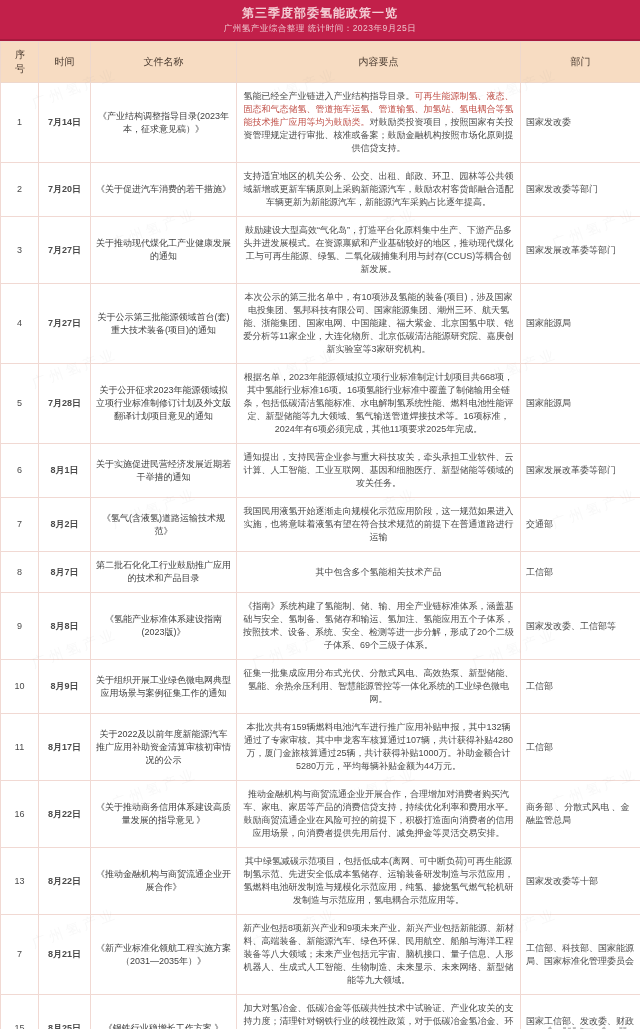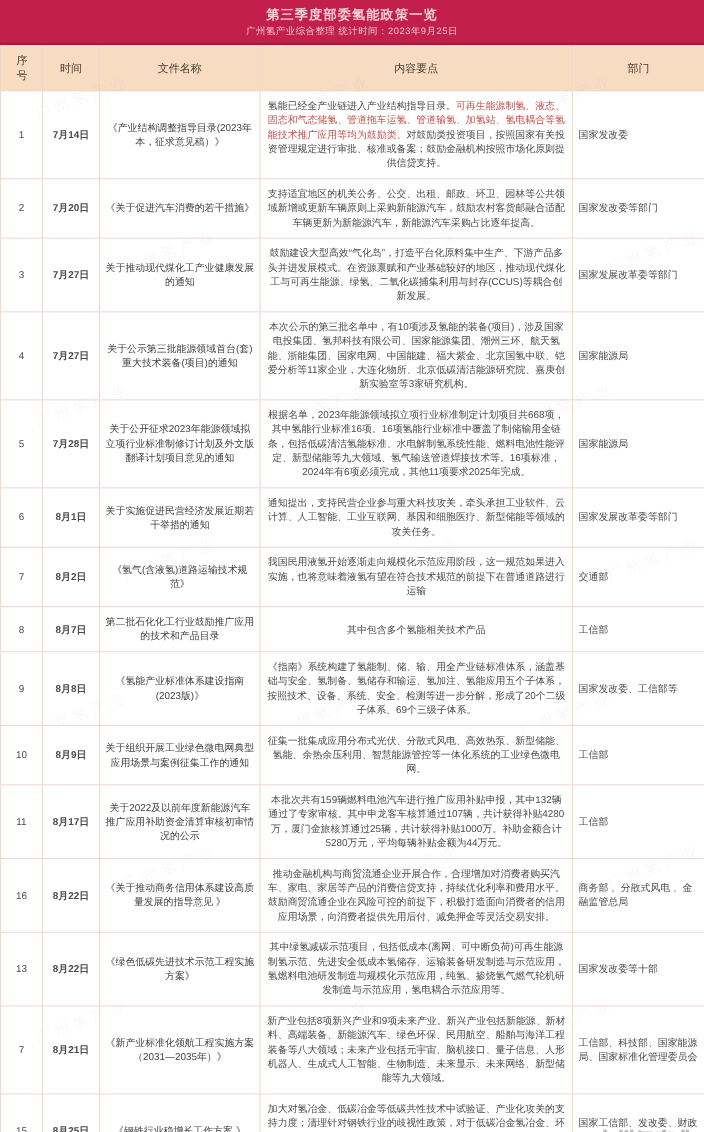--- a/index.html
+++ b/index.html
@@ -207,21 +207,21 @@
         <tr>
           <td class="c-no">16</td>
           <td class="c-date">8月22日</td>
           <td class="c-title">《关于推动商务信用体系建设高质量发展的指导意见 》</td>
           <td class="c-content"><span>推动金融机构与商贸流通企业开展合作，合理增加对消费者购买汽车、家电、家居等产品的消费信贷支持，持续优化利率和费用水平。鼓励商贸流通企业在风险可控的前提下，积极打造面向消费者的信用应用场景，向消费者提供先用后付、减免押金等灵活交易安排。</span></td>
           <td class="c-dept">商务部 、分散式风电 、金融监管总局</td>
         </tr>
         <tr>
           <td class="c-no">13</td>
           <td class="c-date">8月22日</td>
-          <td class="c-title">《绿色低碳先进技术示范工程实施方案》</td>
+          <td class="c-title">《推动金融机构与商贸流通企业开展合作》</td>
           <td class="c-content"><span>其中绿氢减碳示范项目，包括低成本(离网、可中断负荷)可再生能源制氢示范、先进安全低成本氢储存、运输装备研发制造与示范应用，氢燃料电池研发制造与规模化示范应用，纯氢、掺烧氢气燃气轮机研发制造与示范应用，氢电耦合示范应用等。</span></td>
           <td class="c-dept">国家发改委等十部</td>
         </tr>
         <tr>
           <td class="c-no">7</td>
           <td class="c-date">8月21日</td>
           <td class="c-title">《新产业标准化领航工程实施方案（2031—2035年）》</td>
           <td class="c-content"><span>新产业包括8项新兴产业和9项未来产业。新兴产业包括新能源、新材料、高端装备、新能源汽车、绿色环保、民用航空、船舶与海洋工程装备等八大领域；未来产业包括元宇宙、脑机接口、量子信息、人形机器人、生成式人工智能、生物制造、未来显示、未来网络、新型储能等九大领域。</span></td>
           <td class="c-dept">工信部、科技部、国家能源局、国家标准化管理委员会</td>
         </tr>

